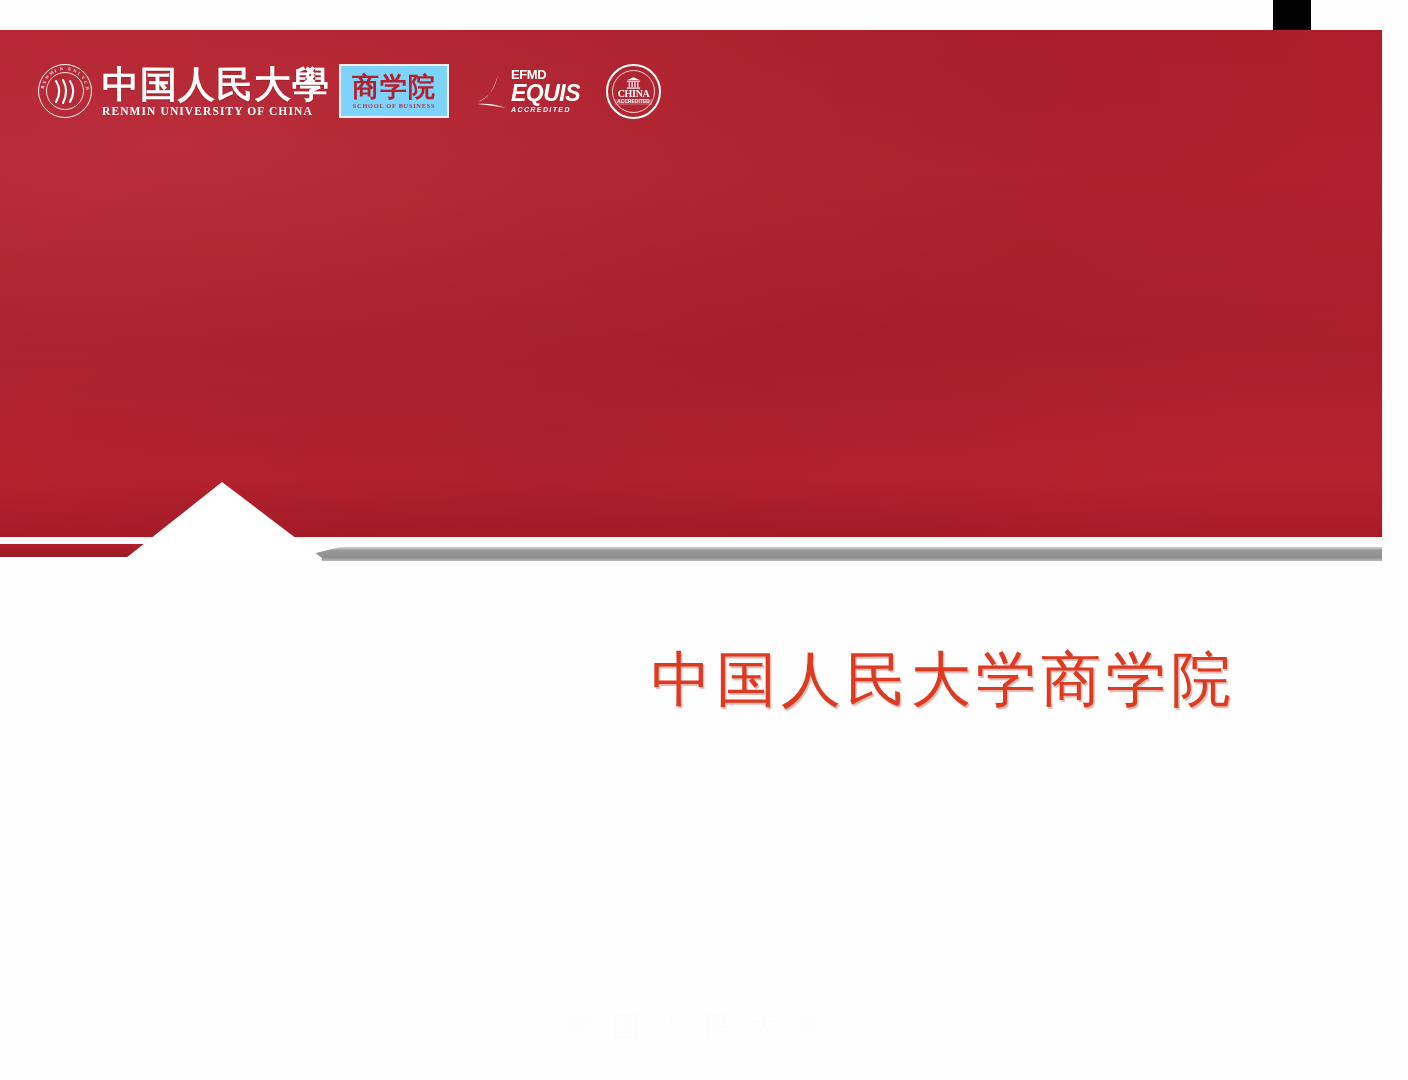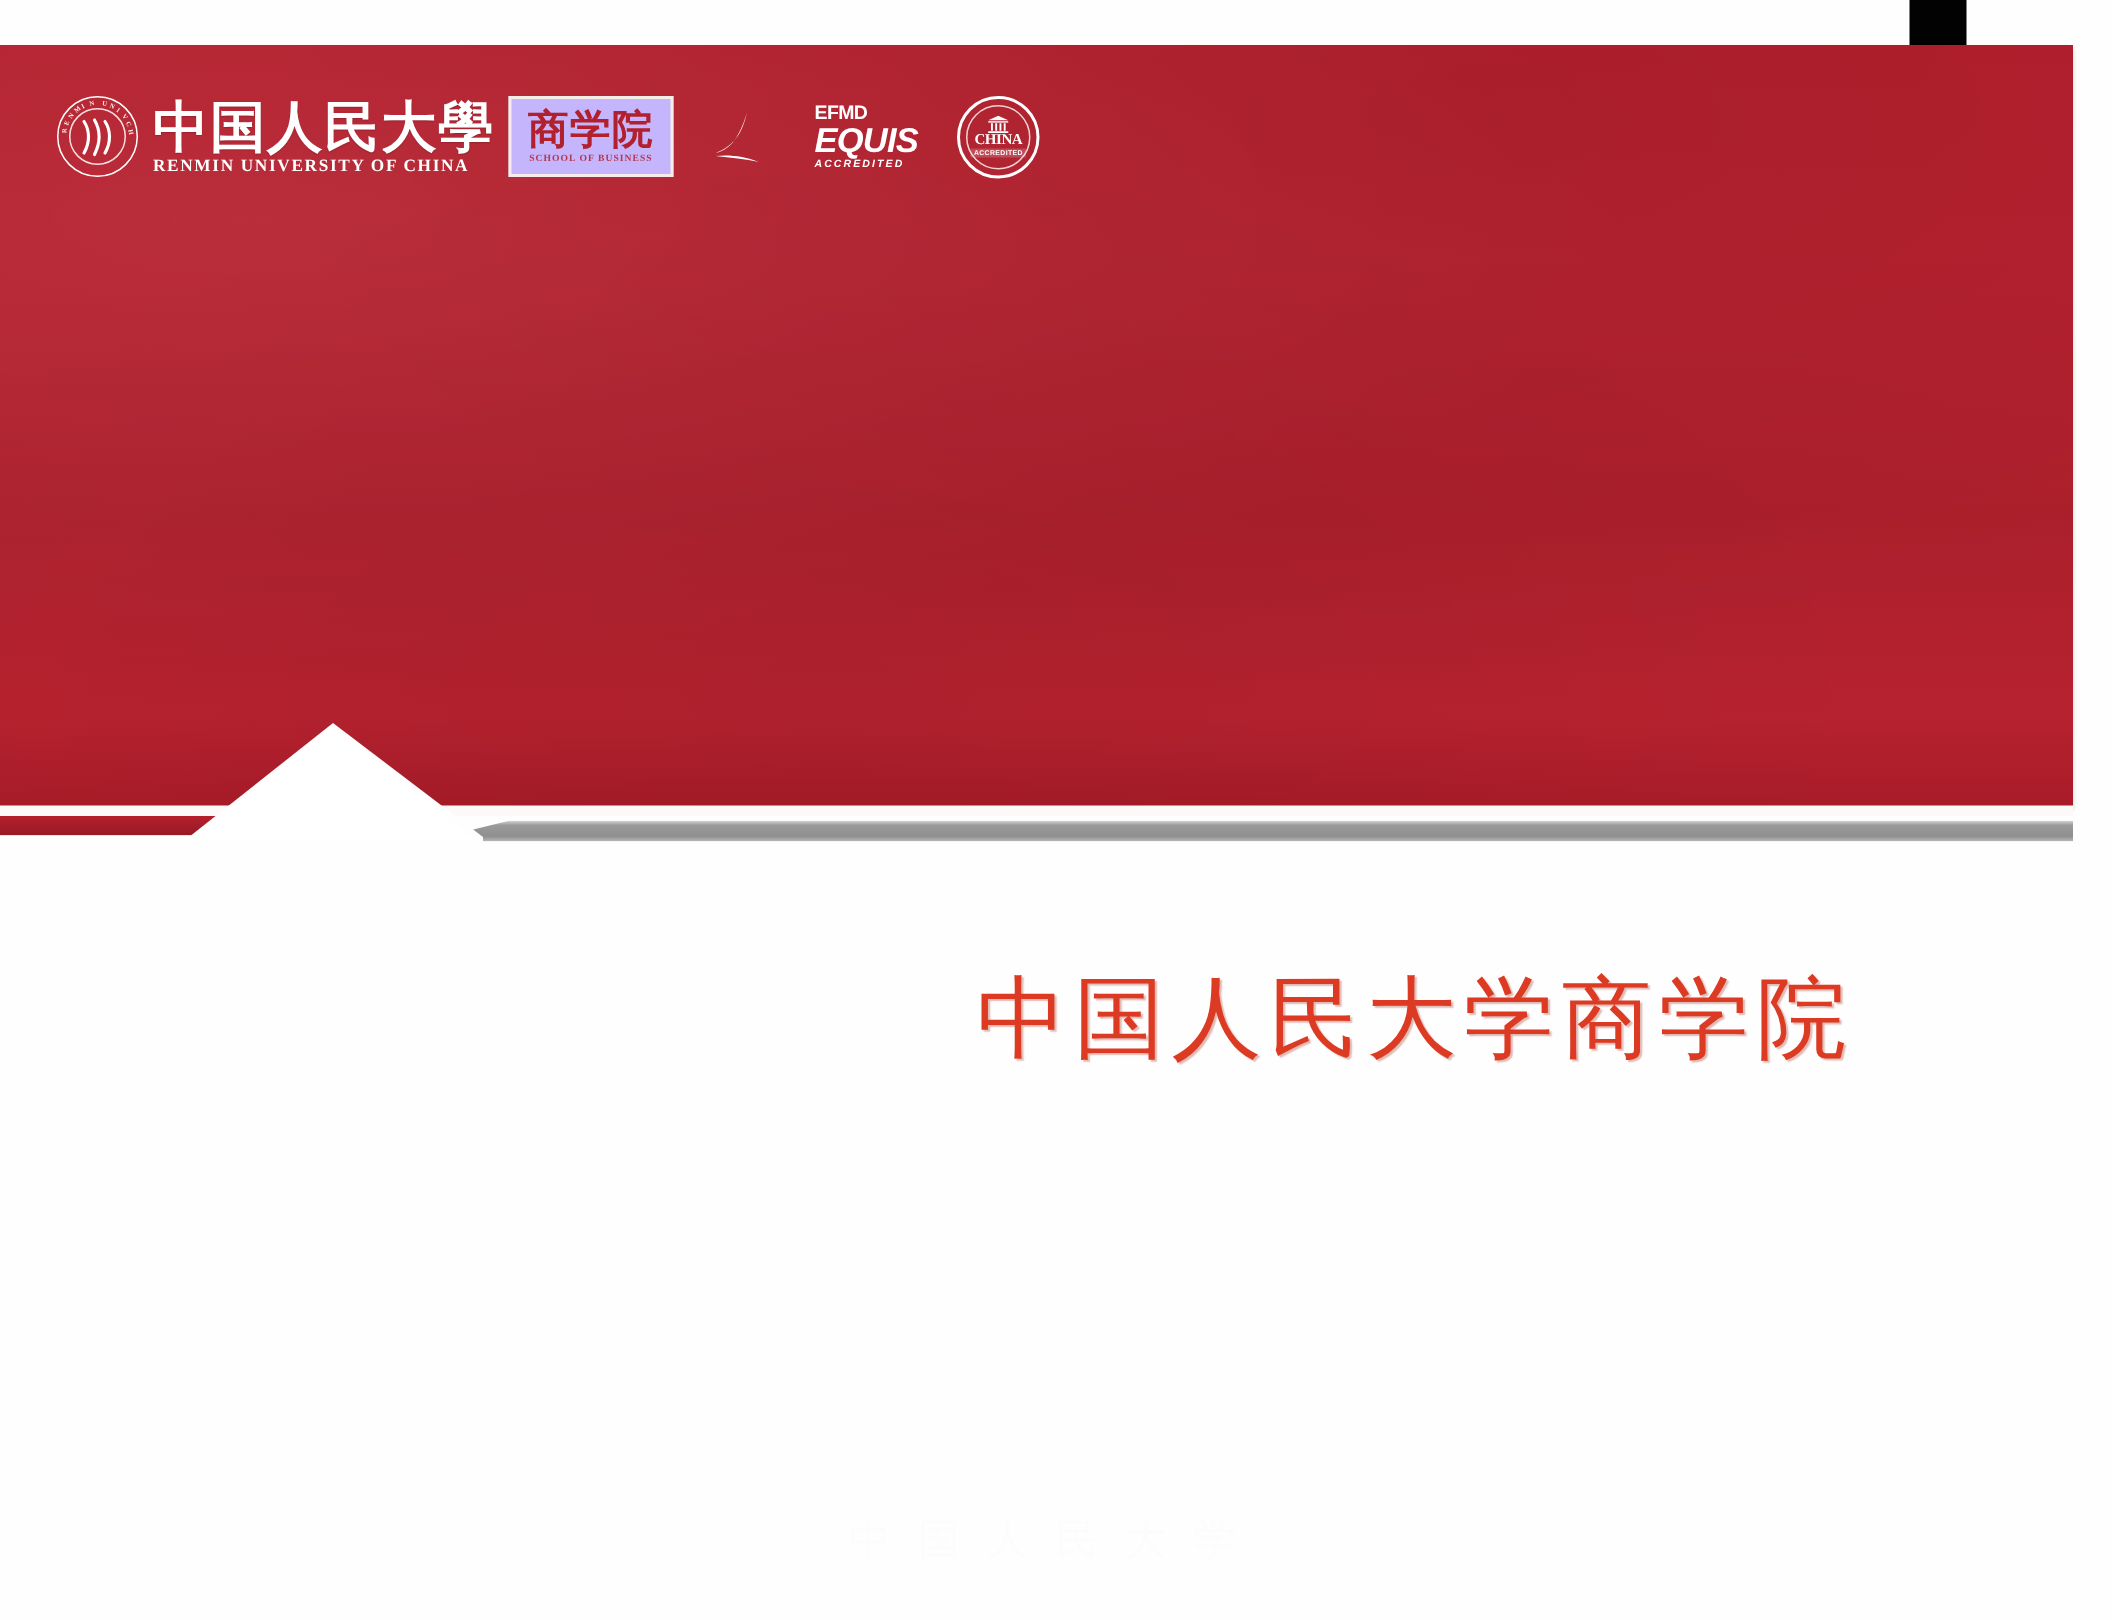--- a/index.html
+++ b/index.html
@@ -74,37 +74,37 @@
   }
   .wordmark .en{
     color:#ffffff; font-family:"Liberation Serif", serif;
     font-size:11.5px; font-weight:700; letter-spacing:1.1px;
     white-space:nowrap; margin-top:2px; text-align:left;
   }
 
   
   .sob-box{
     flex:0 0 auto; width:110px; height:54px;
-    background:#c4b5fd; border:2px solid #f6ece8;
+    background:#7dd3fc; border:2px solid #f6ece8;
     display:flex; flex-direction:column; align-items:center;
     justify-content:center; margin-right:26px;
   }
   .sob-box .cn{
     color:#b3202d; font-family:"DejaVu Serif", serif;
     font-weight:700; font-size:27px; line-height:28px;
     letter-spacing:1px; white-space:nowrap;
   }
   .sob-box .en{
     color:#b3202d; font-family:"Liberation Serif", serif;
     font-size:6.4px; font-weight:700; letter-spacing:.7px;
     white-space:nowrap; margin-top:1px; opacity:.85;
   }
 
   
-  .equis{ flex:0 0 auto; display:flex; align-items:center; margin-right:26px;gap:32px; }
+  .equis{ flex:0 0 auto; display:flex; align-items:center; margin-right:26px; }
   .equis-swoosh{ width:34px;height:40px;margin-right:2px;flex:0 0 auto; }
   .equis-txt{ display:flex;flex-direction:column;align-items:flex-start; }
   .equis-txt .efmd{
     color:#ffffff; font-family:"Liberation Sans", sans-serif;
     font-size:13px; font-weight:700; letter-spacing:-.4px; line-height:13px;
   }
   .equis-txt .eq{
     color:#ffffff; font-family:"Liberation Sans", sans-serif;
     font-size:23px; font-weight:700; font-style:italic;
     letter-spacing:-.5px; line-height:23px; margin-top:1px;

